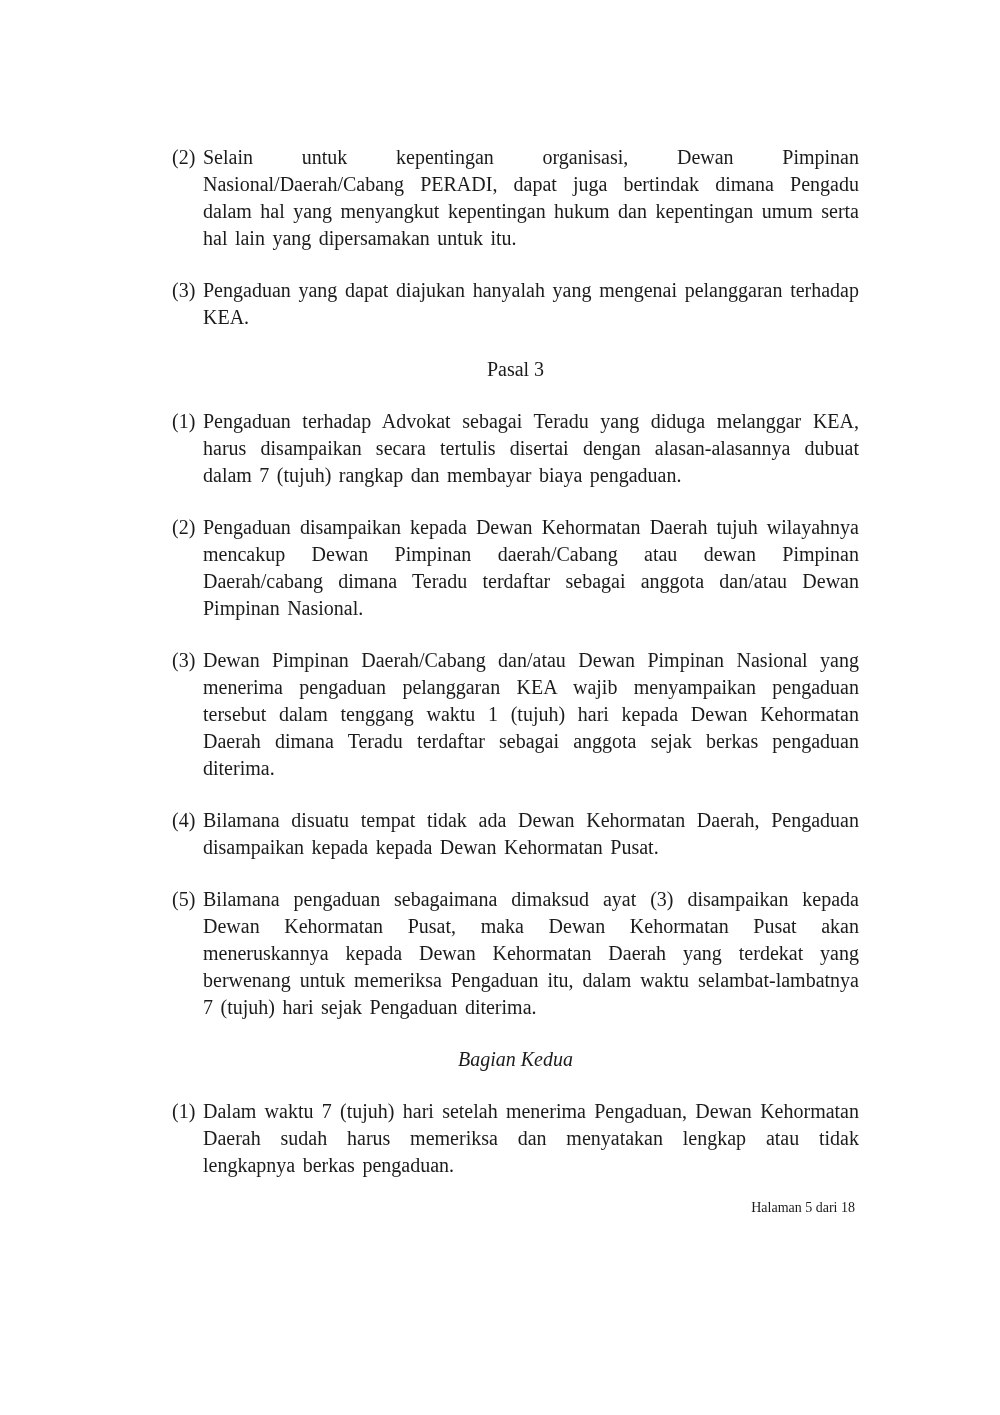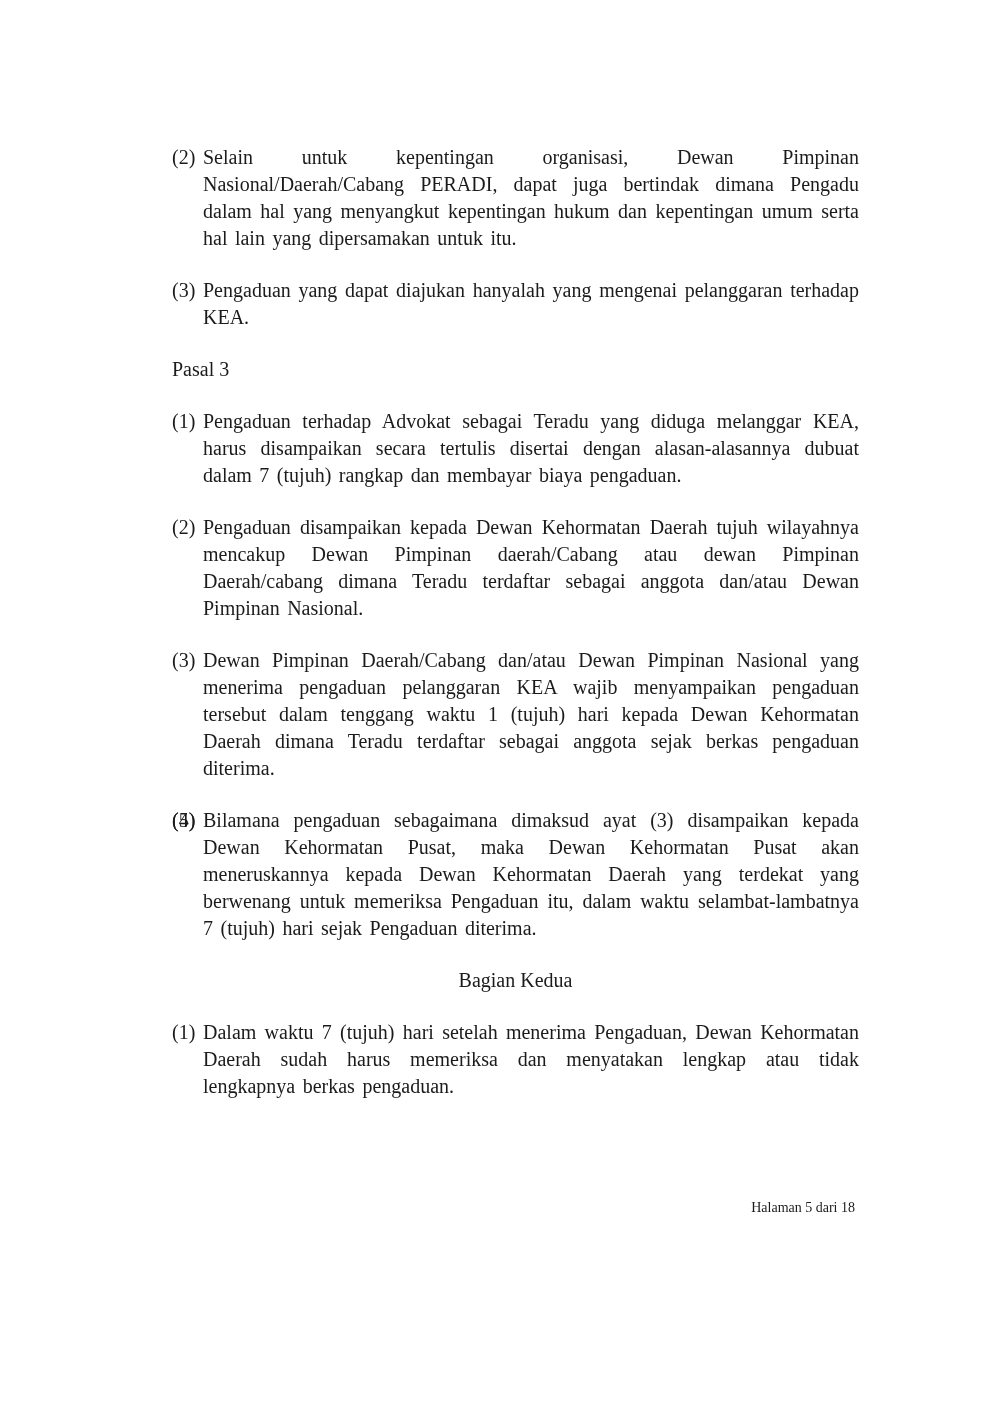--- a/index.html
+++ b/index.html
@@ -31,27 +31,29 @@
     text-align: justify;
     margin: 0 0 25px 0;
   }
   .item .num {
     position: absolute;
     left: 0;
     top: 0;
     word-spacing: normal;
   }
   .heading {
+    text-align: center;
     margin: 0 0 25px 0;
     word-spacing: normal;
   }
   .heading-group {
     text-align: center;
     margin: 0 0 25px 0;
     word-spacing: normal;
+    font-style: italic;
   }
   .footer {
     position: absolute;
     top: 1199px;
     right: 145px;
     font-size: 14px;
     line-height: 18px;
     color: #1b1b1b;
   }
 </style>
@@ -83,20 +85,21 @@
       <span>Pengaduan disampaikan kepada Dewan Kehormatan Daerah tujuh wilayahnya mencakup Dewan Pimpinan daerah/Cabang atau dewan Pimpinan Daerah/cabang dimana Teradu terdaftar sebagai anggota dan/atau Dewan Pimpinan Nasional.</span>
     </div>
 
     <div class="item">
       <span class="num">(3)</span>
       <span>Dewan Pimpinan Daerah/Cabang dan/atau Dewan Pimpinan Nasional yang menerima pengaduan pelanggaran KEA wajib menyampaikan pengaduan tersebut dalam tenggang waktu 1 (tujuh) hari kepada Dewan Kehormatan Daerah dimana Teradu terdaftar sebagai anggota sejak berkas pengaduan diterima.</span>
     </div>
 
     <div class="item">
       <span class="num">(4)</span>
+      <span>Bilamana disuatu tempat tidak ada Dewan Kehormatan Daerah, Pengaduan disampaikan kepada kepada Dewan Kehormatan Pusat.</span>
     </div>
 
     <div class="item">
       <span class="num">(5)</span>
       <span>Bilamana pengaduan sebagaimana dimaksud ayat (3) disampaikan kepada Dewan Kehormatan Pusat, maka Dewan Kehormatan Pusat akan meneruskannya kepada Dewan Kehormatan Daerah yang terdekat yang berwenang untuk memeriksa Pengaduan itu, dalam waktu selambat-lambatnya 7 (tujuh) hari sejak Pengaduan diterima.</span>
     </div>
 
     <div class="heading-group">
       <div>Bagian Kedua</div>
     </div>

